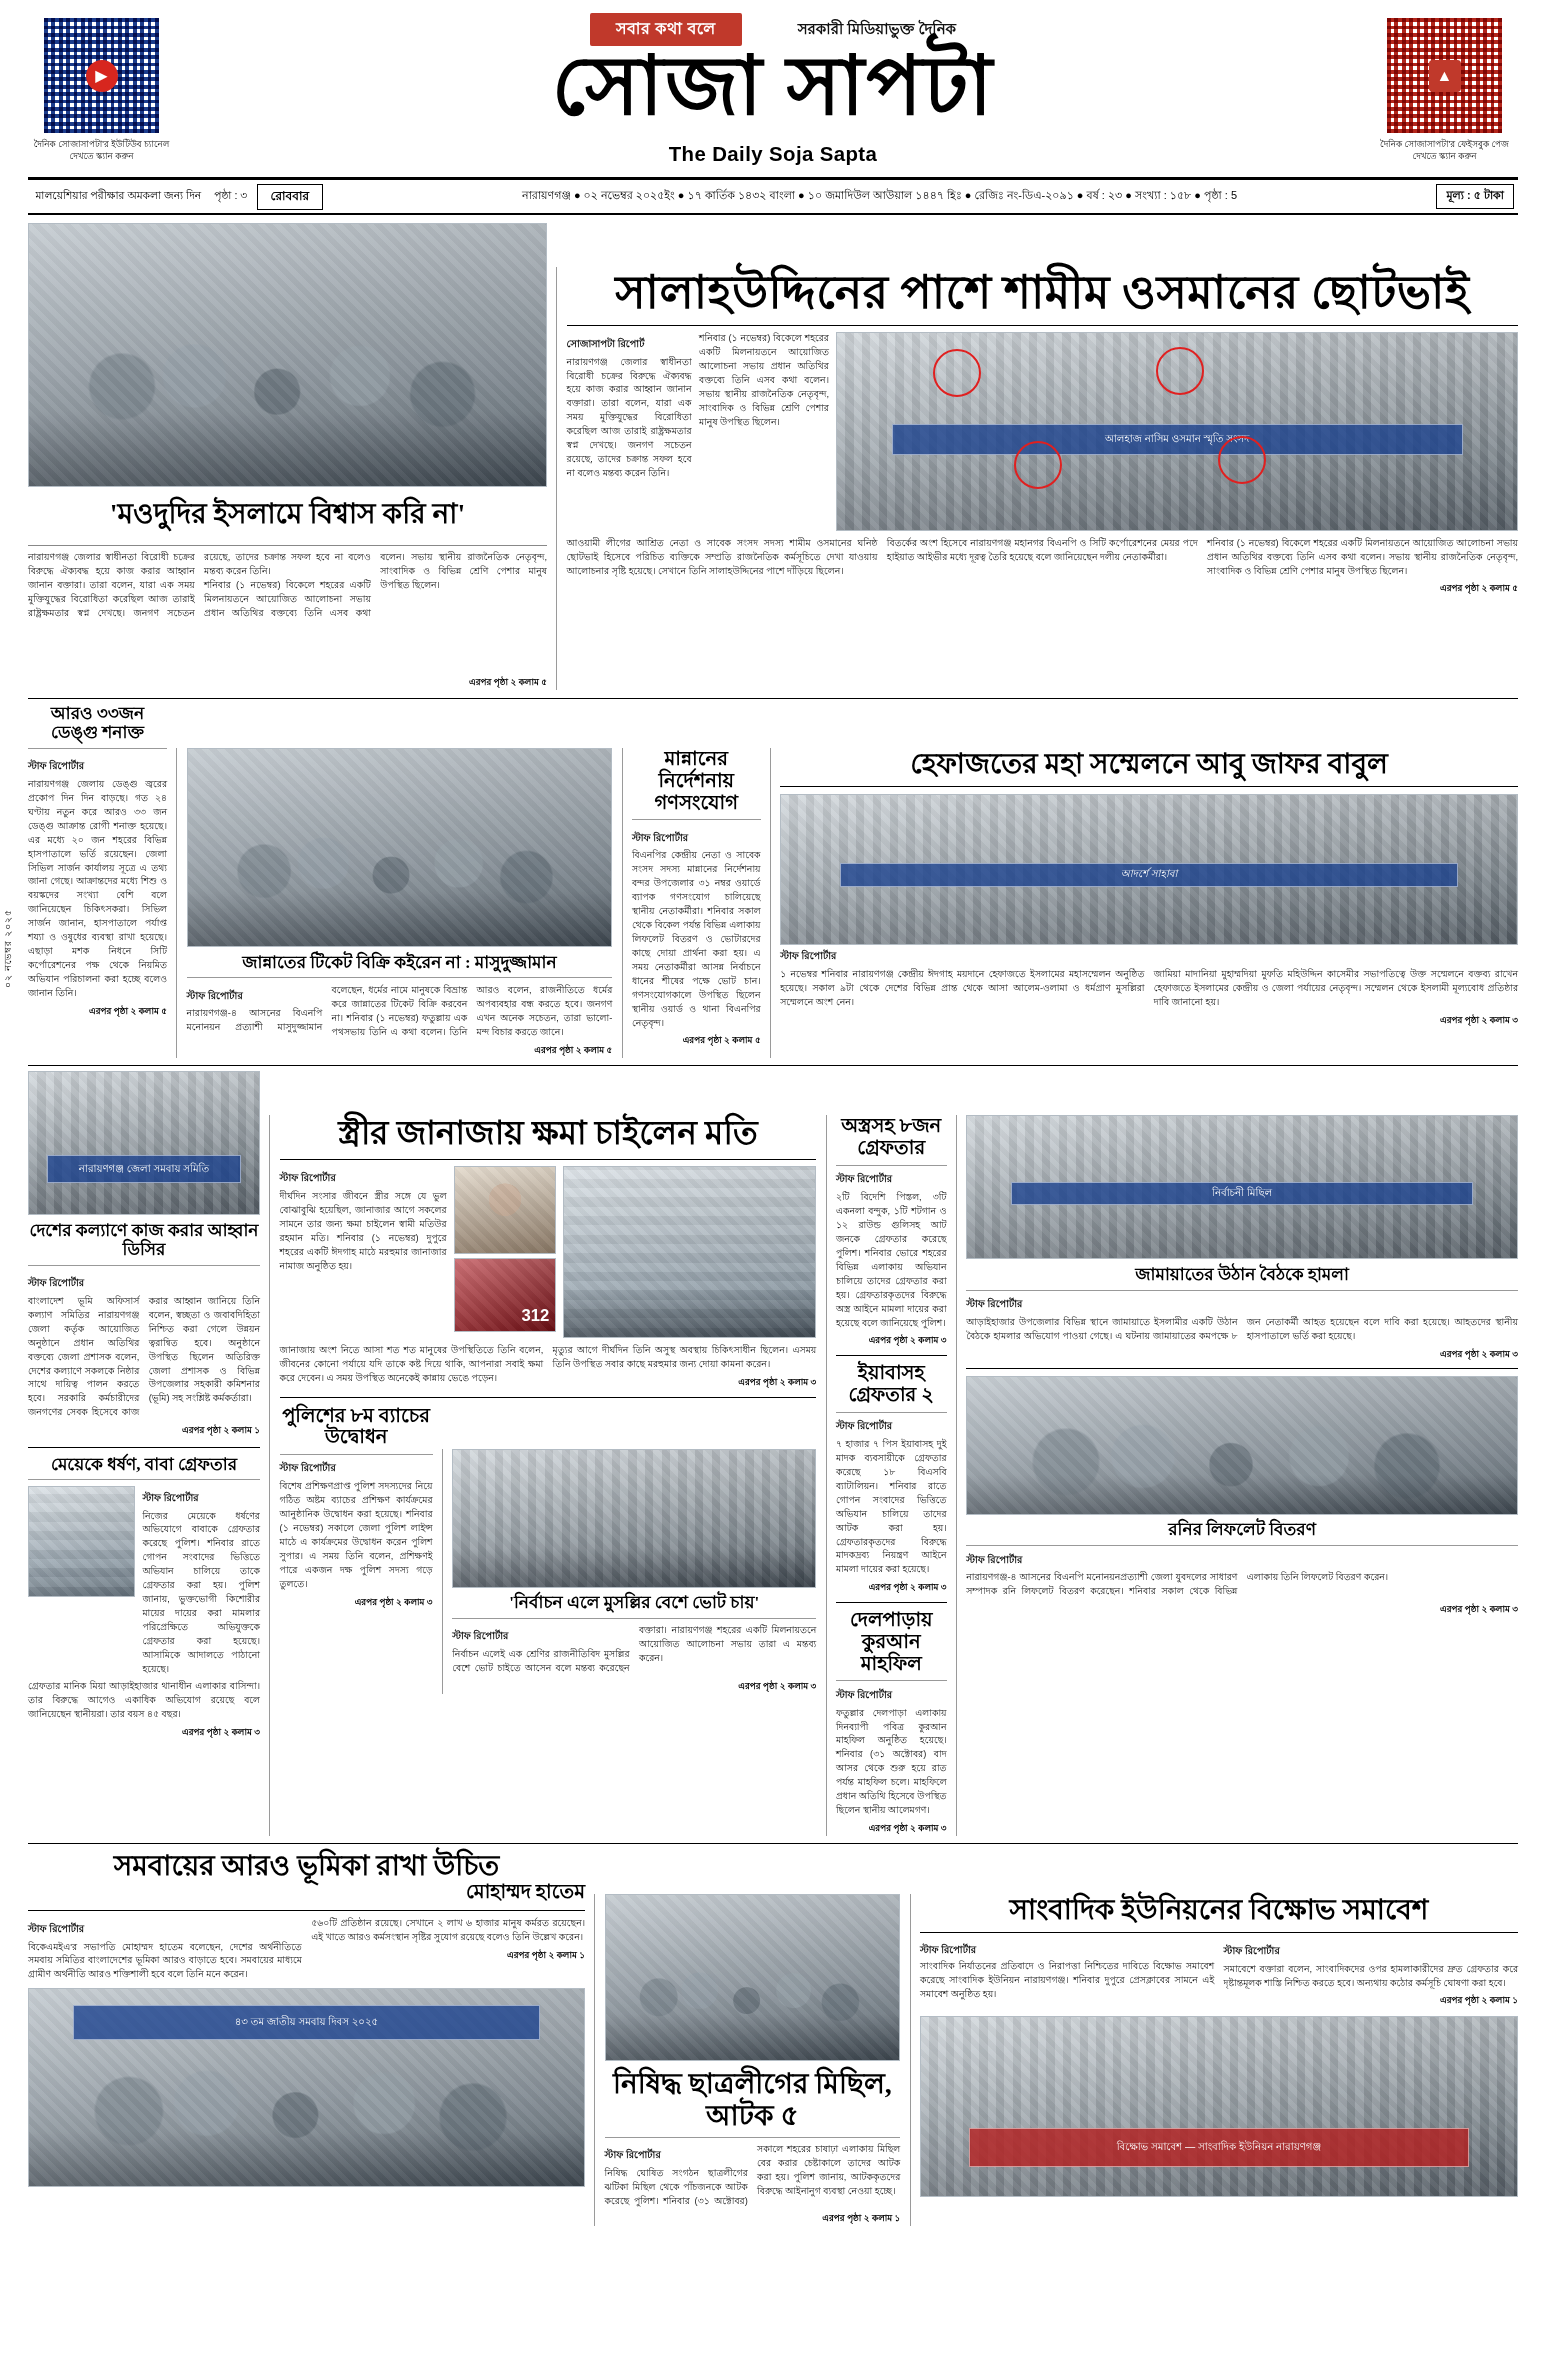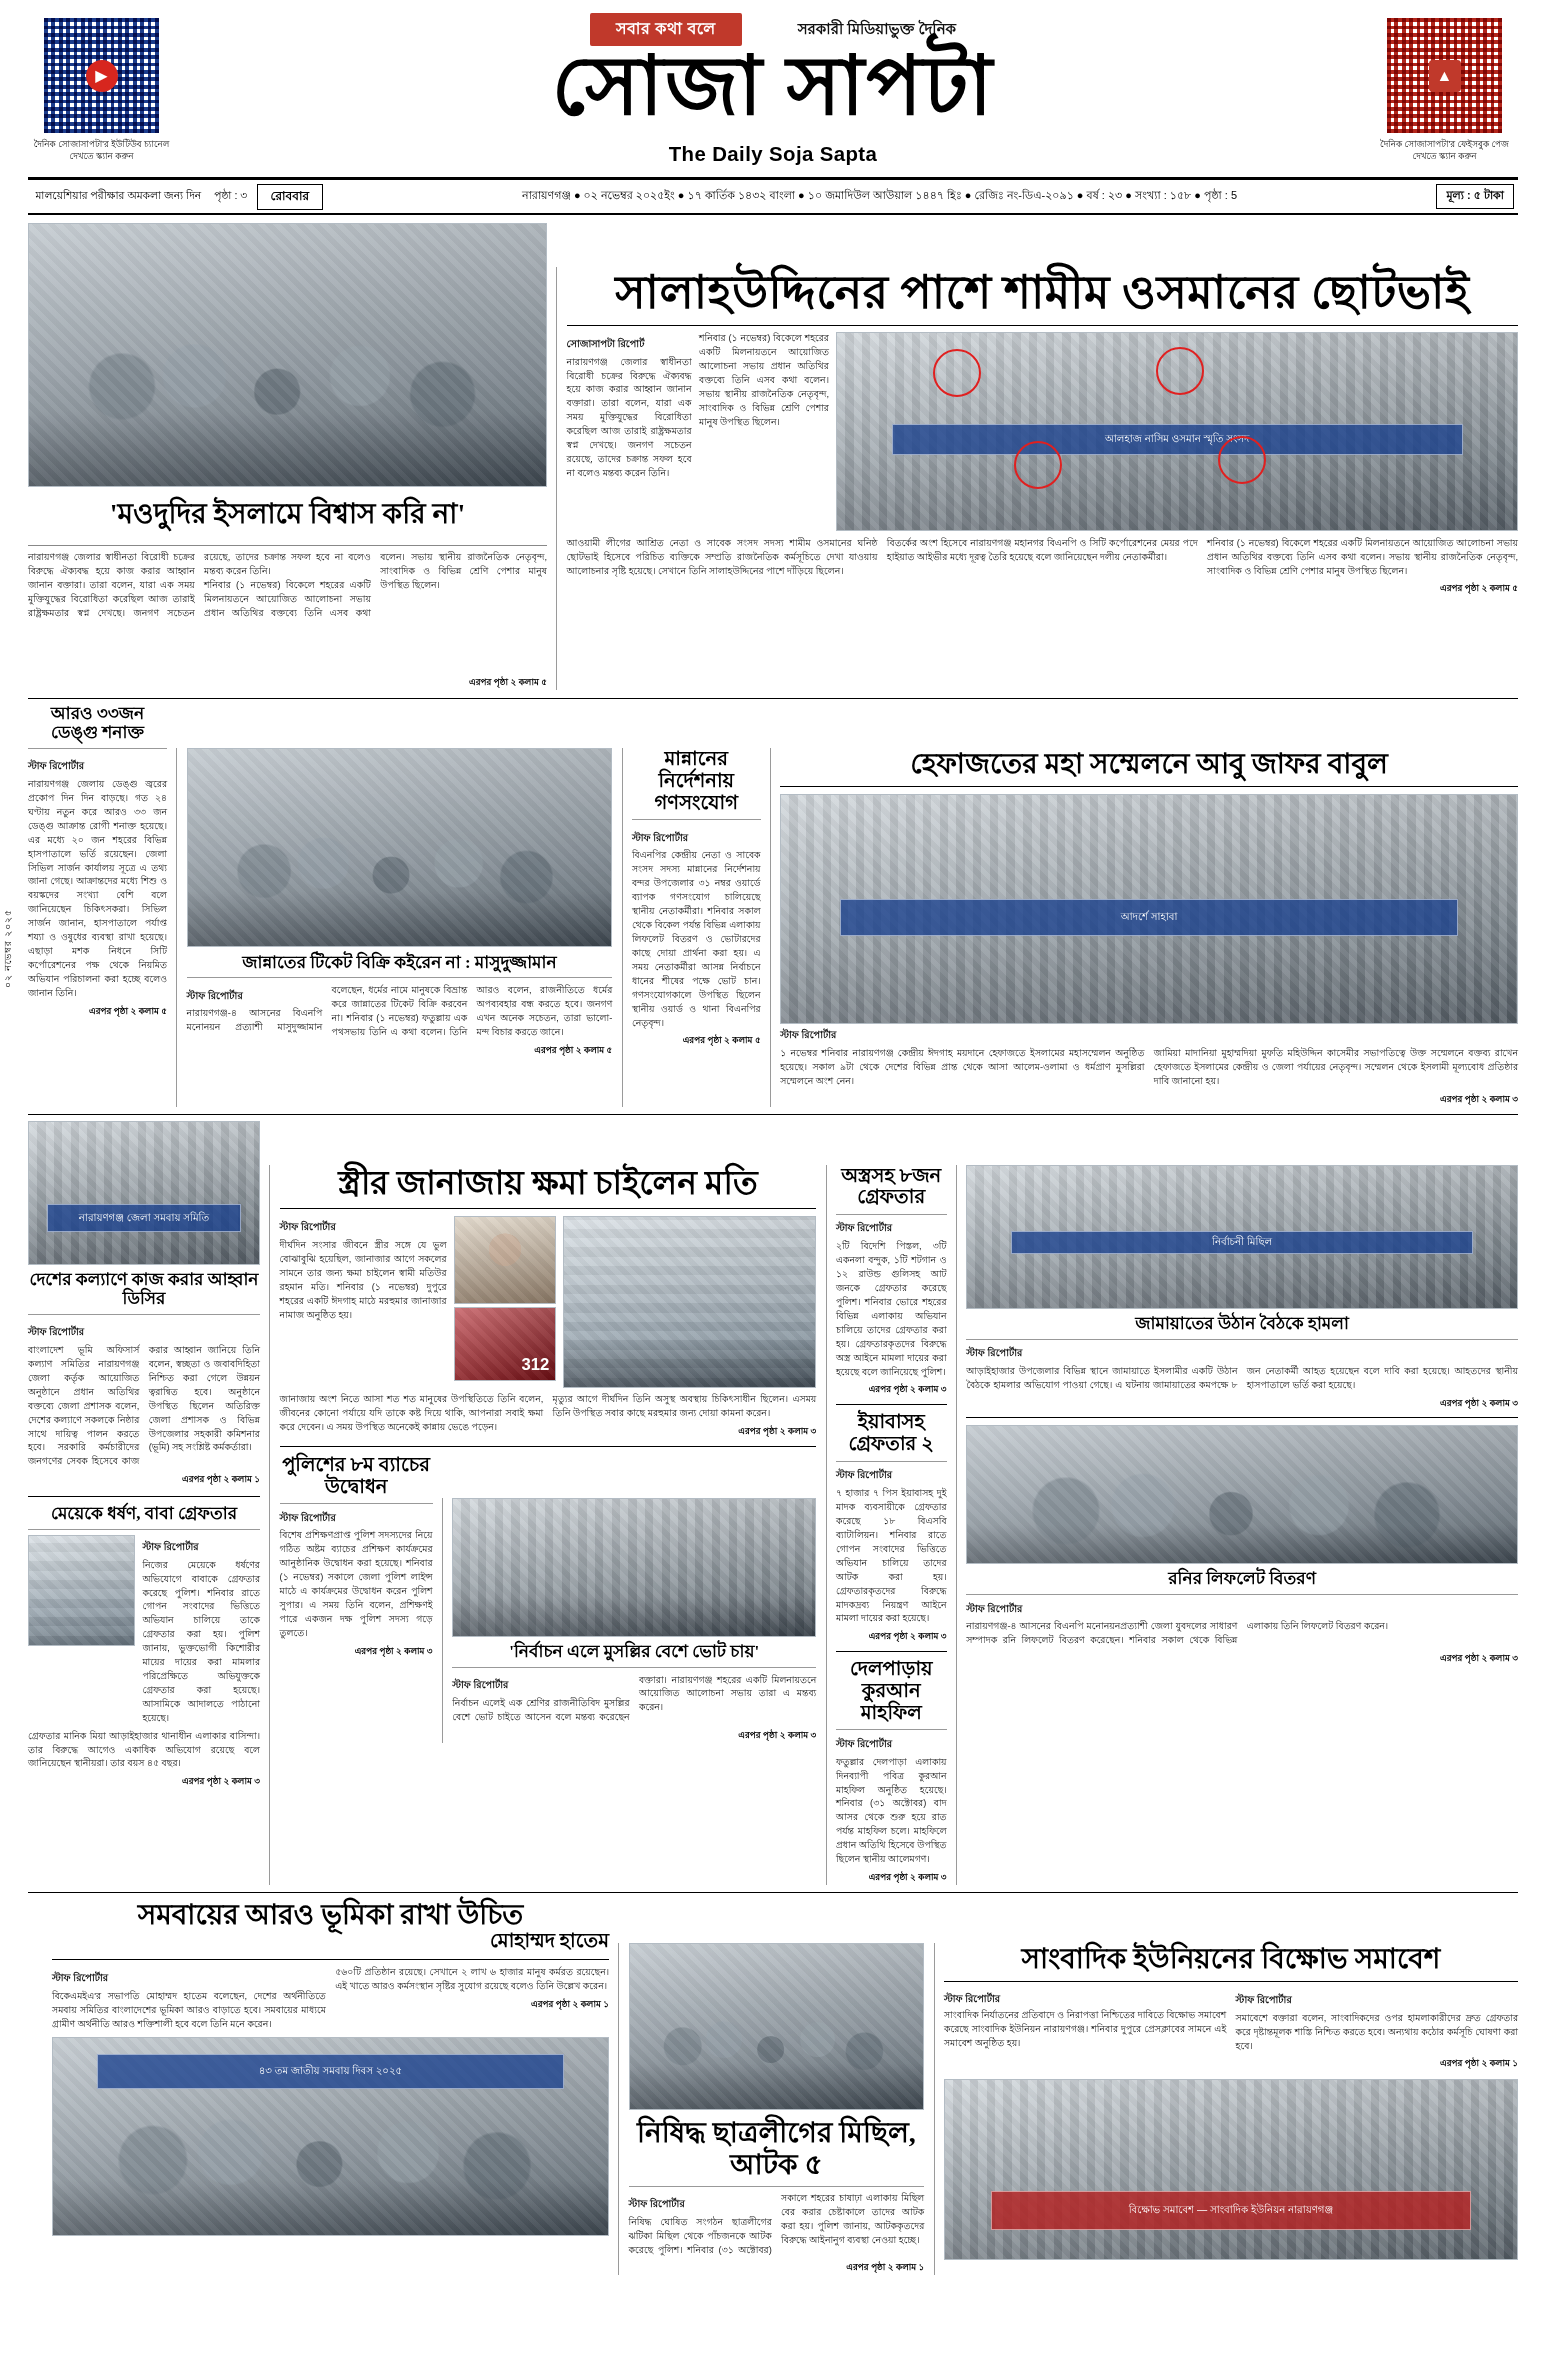--- a/index.html
+++ b/index.html
@@ -387,21 +387,21 @@
         <div class="headline hl-sm">মান্নানের নির্দেশনায় গণসংযোগ</div>
         <div class="hr-thin"></div>
         <div class="byline">স্টাফ রিপোর্টার</div>
         <div class="body">বিএনপির কেন্দ্রীয় নেতা ও সাবেক সংসদ সদস্য মান্নানের নির্দেশনায় বন্দর উপজেলার ৩১ নম্বর ওয়ার্ডে ব্যাপক গণসংযোগ চালিয়েছে স্থানীয় নেতাকর্মীরা। শনিবার সকাল থেকে বিকেল পর্যন্ত বিভিন্ন এলাকায় লিফলেট বিতরণ ও ভোটারদের কাছে দোয়া প্রার্থনা করা হয়। এ সময় নেতাকর্মীরা আসন্ন নির্বাচনে ধানের শীষের পক্ষে ভোট চান। গণসংযোগকালে উপস্থিত ছিলেন স্থানীয় ওয়ার্ড ও থানা বিএনপির নেতৃবৃন্দ।</div>
         <div class="cont">এরপর পৃষ্ঠা ২ কলাম ৫</div>
       </div>
 
       <div class="col vline" style="flex:1; padding-left:9.3px;">
         <div class="headline hl-lg">হেফাজতের মহা সম্মেলনে আবু জাফর বাবুল</div>
         <div class="hr-bold"></div>
-        <div class="photo crowd" style="height:230px;">
+        <div class="photo crowd" style="height:151px;font-style:italic;">
           <div class="ph-banner">আদর্শে সাহাবা</div>
         </div>
         <div class="byline">স্টাফ রিপোর্টার</div>
         <div class="row" style="gap:9.3px;">
           <div class="body" style="flex:1;">১ নভেম্বর শনিবার নারায়ণগঞ্জ কেন্দ্রীয় ঈদগাহ ময়দানে হেফাজতে ইসলামের মহাসম্মেলন অনুষ্ঠিত হয়েছে। সকাল ৯টা থেকে দেশের বিভিন্ন প্রান্ত থেকে আসা আলেম-ওলামা ও ধর্মপ্রাণ মুসল্লিরা সম্মেলনে অংশ নেন।</div>
           <div style="flex:1;">
             <div class="body">জামিয়া মাদানিয়া মুহাম্মদিয়া মুফতি মহিউদ্দিন কাসেমীর সভাপতিত্বে উক্ত সম্মেলনে বক্তব্য রাখেন হেফাজতে ইসলামের কেন্দ্রীয় ও জেলা পর্যায়ের নেতৃবৃন্দ। সম্মেলন থেকে ইসলামী মূল্যবোধ প্রতিষ্ঠার দাবি জানানো হয়।</div>
             <div class="cont">এরপর পৃষ্ঠা ২ কলাম ৩</div>
           </div>
         </div>
@@ -546,21 +546,21 @@
           </div>
           <div class="cont">এরপর পৃষ্ঠা ২ কলাম ৩</div>
         </div>
       </div>
     </div>
 
     <div class="pg-sep"></div>
 
     <div class="row">
 
-      <div class="col" style="width:557px;margin-left:24px;">
+      <div class="col" style="width:557px;">
         <div class="headline hl-lg">সমবায়ের আরও ভূমিকা রাখা উচিত</div>
         <div class="headline hl-sm" style="text-align:right;">মোহাম্মদ হাতেম</div>
         <div class="hr-bold"></div>
         <div class="row" style="gap:9.3px;">
           <div style="flex:1;">
             <div class="byline">স্টাফ রিপোর্টার</div>
             <div class="body">বিকেএমইএ'র সভাপতি মোহাম্মদ হাতেম বলেছেন, দেশের অর্থনীতিতে সমবায় সমিতির বাংলাদেশের ভূমিকা আরও বাড়াতে হবে। সমবায়ের মাধ্যমে গ্রামীণ অর্থনীতি আরও শক্তিশালী হবে বলে তিনি মনে করেন।</div>
           </div>
           <div style="flex:1;">
             <div class="body">৫৬০টি প্রতিষ্ঠান রয়েছে। সেখানে ২ লাখ ৬ হাজার মানুষ কর্মরত রয়েছেন। এই খাতে আরও কর্মসংস্থান সৃষ্টির সুযোগ রয়েছে বলেও তিনি উল্লেখ করেন।</div>

